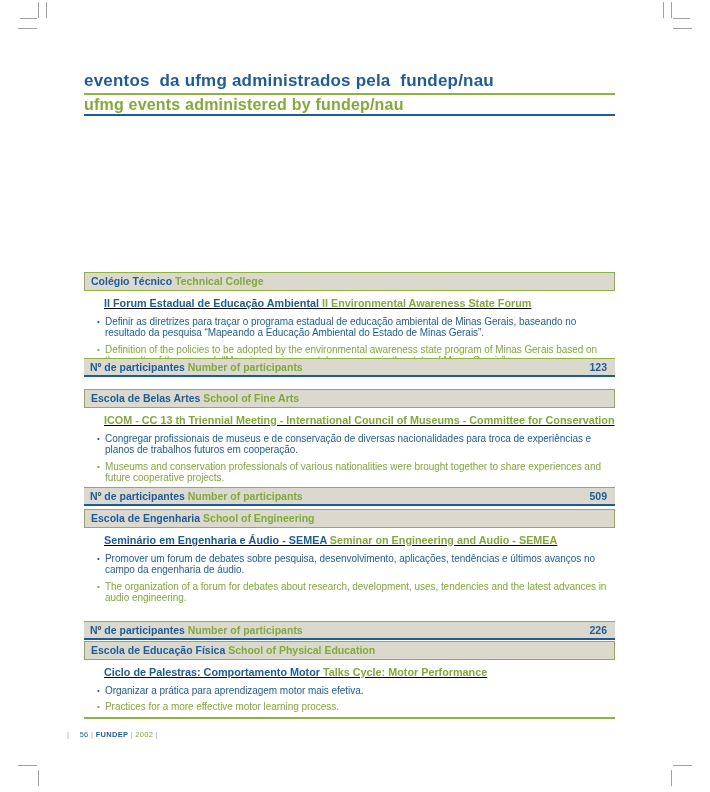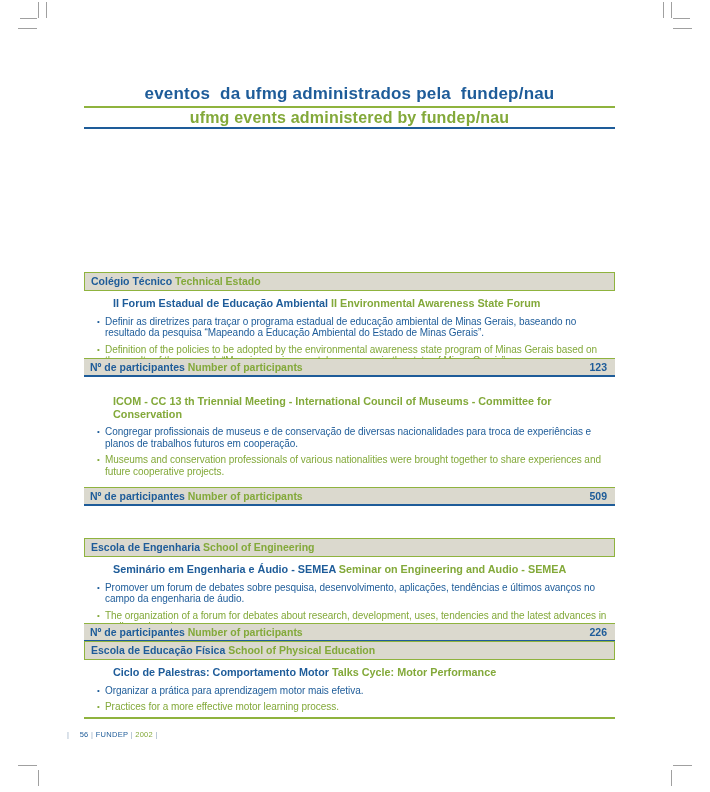--- a/index.html
+++ b/index.html
@@ -13,49 +13,49 @@
   html,body{width:710px;height:792px;}
   body{
     position:relative;
     background:#ffffff;
     overflow:hidden;
     font-family:"Liberation Sans", sans-serif;
   }
   
   .cm{position:absolute;background:var(--crop);}
   
-  .title-block{position:absolute;left:84px;top:84px;width:531px;text-align:center;}
+  .title-block{position:absolute;left:84px;top:71px;width:531px;}
   .page-title{
     font-size:17px;font-weight:bold;color:var(--blue);
     line-height:19px;white-space:pre-wrap;letter-spacing:0.2px;
   }
   .rule-green{height:2px;background:var(--bar-border);margin-top:3px;}
   .page-subtitle{
     font-size:16px;font-weight:bold;color:var(--green);
     line-height:15px;margin-top:2px;letter-spacing:0.2px;
   }
   .rule-blue{height:2px;background:var(--blue);margin-top:2px;}
   
   #sections{position:absolute;left:84px;top:0;width:531px;height:792px;}
   .evt-section{position:absolute;left:0;width:531px;}
   .evt-section:nth-of-type(1){top:272px;height:105px;}
   .evt-section:nth-of-type(2){top:389px;height:117px;}
-  .evt-section:nth-of-type(3){top:538px;height:104px;}
+  .evt-section:nth-of-type(3){top:509px;height:131px;}
   .evt-section:nth-of-type(4){top:641px;height:78px;}
   .pt{color:var(--blue);}
   .en{color:var(--green);}
   .school-bar{
     background:var(--bar-bg);
     border:1px solid var(--bar-border);
     padding:2px 6px 3px 6px;
     font-size:10.5px;font-weight:bold;line-height:12px;
   }
   .event-title{
-    margin:6px 0 0 29px;
-    font-size:10.8px;font-weight:bold;line-height:12.5px;
+    margin:6px 0 0 20px;
+    font-size:10.8px;font-weight:bold;line-height:12.5px;text-decoration:underline;
   }
   .event-title.stacked span{display:block;}
   .bullets{margin:6px 0 0 13px;}
   .bullet{display:flex;}
   .bullet + .bullet{margin-top:5px;}
   .bullet .dot{width:8px;flex:none;font-size:8px;line-height:11.5px;}
   .bullet.pt .dot,.bullet.pt .bullet-text{color:var(--blue);}
   .bullet.en .dot,.bullet.en .bullet-text{color:var(--green);}
   .bullet-text{font-size:10px;line-height:11.5px;letter-spacing:-0.05px;width:505px;}
   .participants-bar{
@@ -68,21 +68,21 @@
     display:flex;justify-content:space-between;
   }
   .end-line{position:absolute;left:0;right:0;bottom:0;height:2px;background:var(--bar-border);}
   
   .footer{
     position:absolute;left:67px;top:730px;
     font-size:7.5px;line-height:9px;letter-spacing:0.3px;color:var(--blue);
   }
   .footer .sep{color:#93a9c0;}
   .footer .page-num{color:var(--blue);padding-left:8px;}
-  .footer .brand{color:var(--blue);font-weight:normal;}
+  .footer .brand{color:var(--blue);font-weight:bold;}
   .footer .year{color:var(--green);}
 </style>
 </head>
 <body>
 
 <div>
   <i class="cm" style="left:38px;top:2px;width:1px;height:16px;"></i>
   <i class="cm" style="left:46px;top:2px;width:1px;height:16px;"></i>
   <i class="cm" style="left:20px;top:18px;width:17px;height:1px;"></i>
   <i class="cm" style="left:18px;top:28px;width:19px;height:1px;"></i>
@@ -99,21 +99,21 @@
 <header class="title-block">
   <h1 class="page-title">eventos  da ufmg administrados pela  fundep/nau</h1>
   <div class="rule-green"></div>
   <h2 class="page-subtitle">ufmg events administered by fundep/nau</h2>
   <div class="rule-blue"></div>
 </header>
 
 <main id="sections">
   <section class="evt-section">
     <div class="school-bar">
-      <span class="pt school-pt">Colégio Técnico</span> <span class="en school-en">Technical Estado</span>
+      <span class="pt school-pt">Colégio Técnico</span> <span class="en school-en">Technical College</span>
     </div>
     <div class="event-title">
       <span class="pt event-pt">II Forum Estadual de Educação Ambiental</span> <span class="en event-en">II Environmental Awareness State Forum</span>
     </div>
     <div class="bullets">
         <div class="bullet pt">
           <span class="dot">•</span>
           <span class="bullet-text">Definir as diretrizes para traçar o programa estadual de educação ambiental de Minas Gerais, baseando no resultado da pesquisa “Mapeando a Educação Ambiental do Estado de Minas Gerais”.</span>
         </div>
         <div class="bullet en">
@@ -122,20 +122,23 @@
         </div>
       </div>
     <div class="participants-bar">
       <span><span class="pt p-pt">Nº de participantes</span> <span class="en p-en">Number of participants</span></span>
       <span class="pt pcount">123</span>
     </div>
 
   </section>
 
   <section class="evt-section">
+    <div class="school-bar">
+      <span class="pt school-pt">Escola de Belas Artes</span> <span class="en school-en">School of Fine Arts</span>
+    </div>
     <div class="event-title stacked">
         <span class="en event-en">ICOM - CC 13 th Triennial Meeting - International Council of Museums - Committee for Conservation</span>
     </div>
     <div class="bullets">
         <div class="bullet pt">
           <span class="dot">•</span>
           <span class="bullet-text">Congregar profissionais de museus e de conservação de diversas nacionalidades para troca de experiências e planos de trabalhos futuros em cooperação.</span>
         </div>
         <div class="bullet en">
           <span class="dot">•</span>

